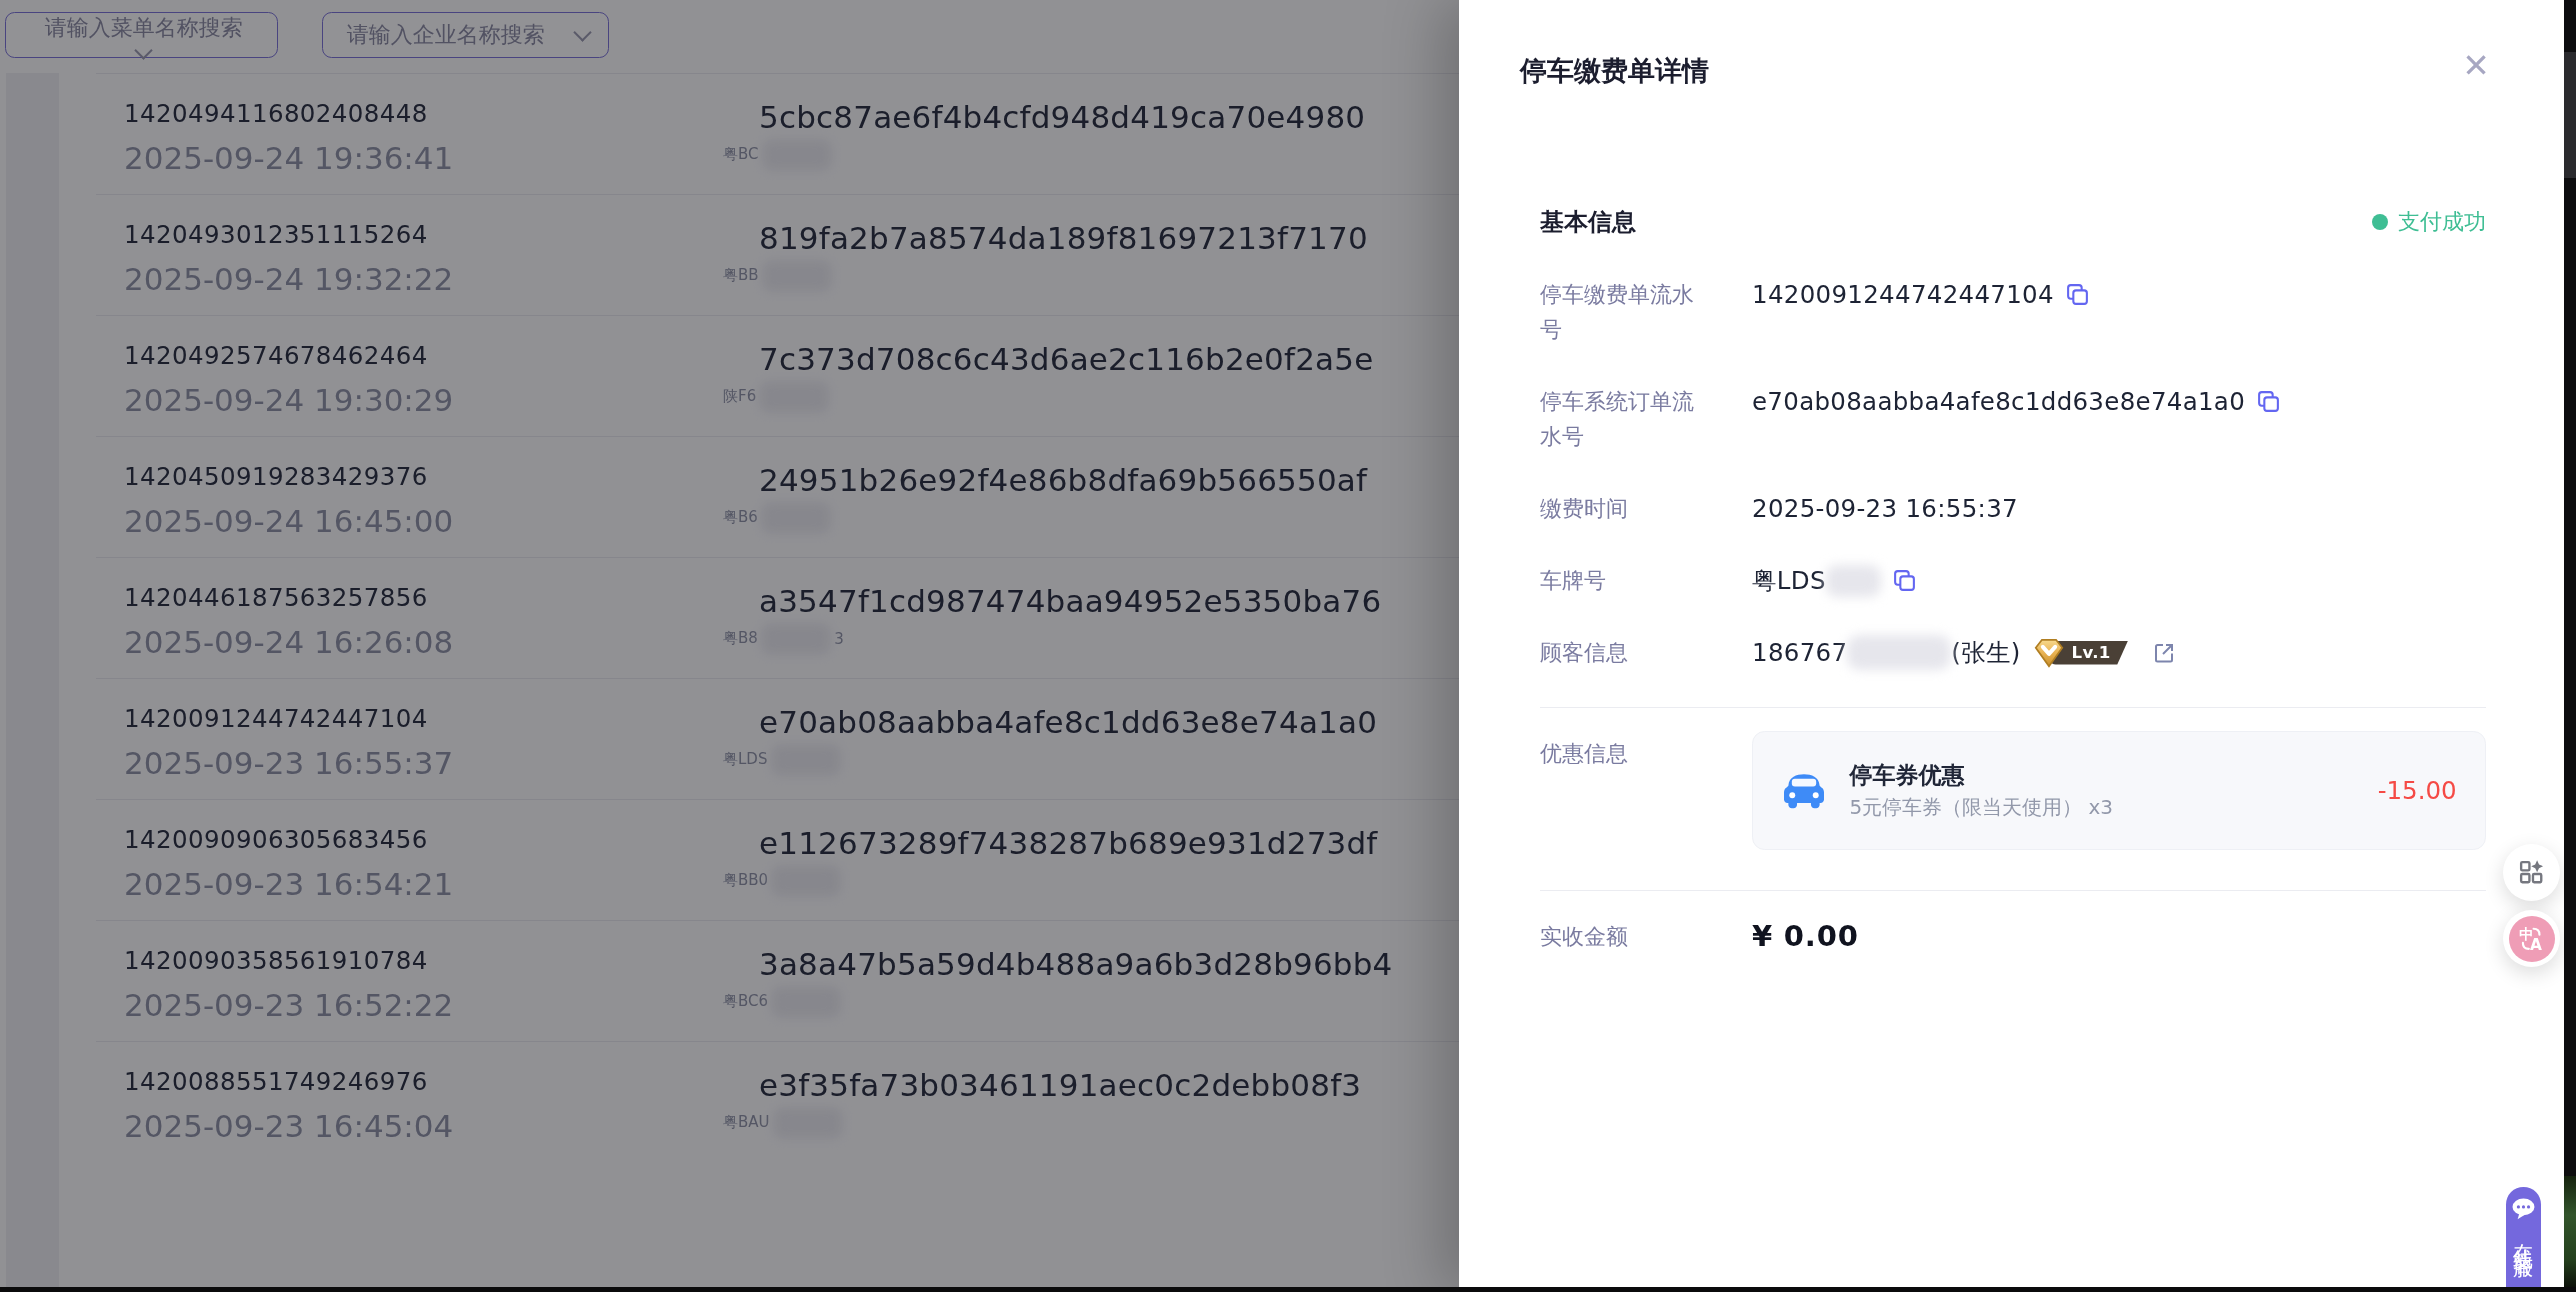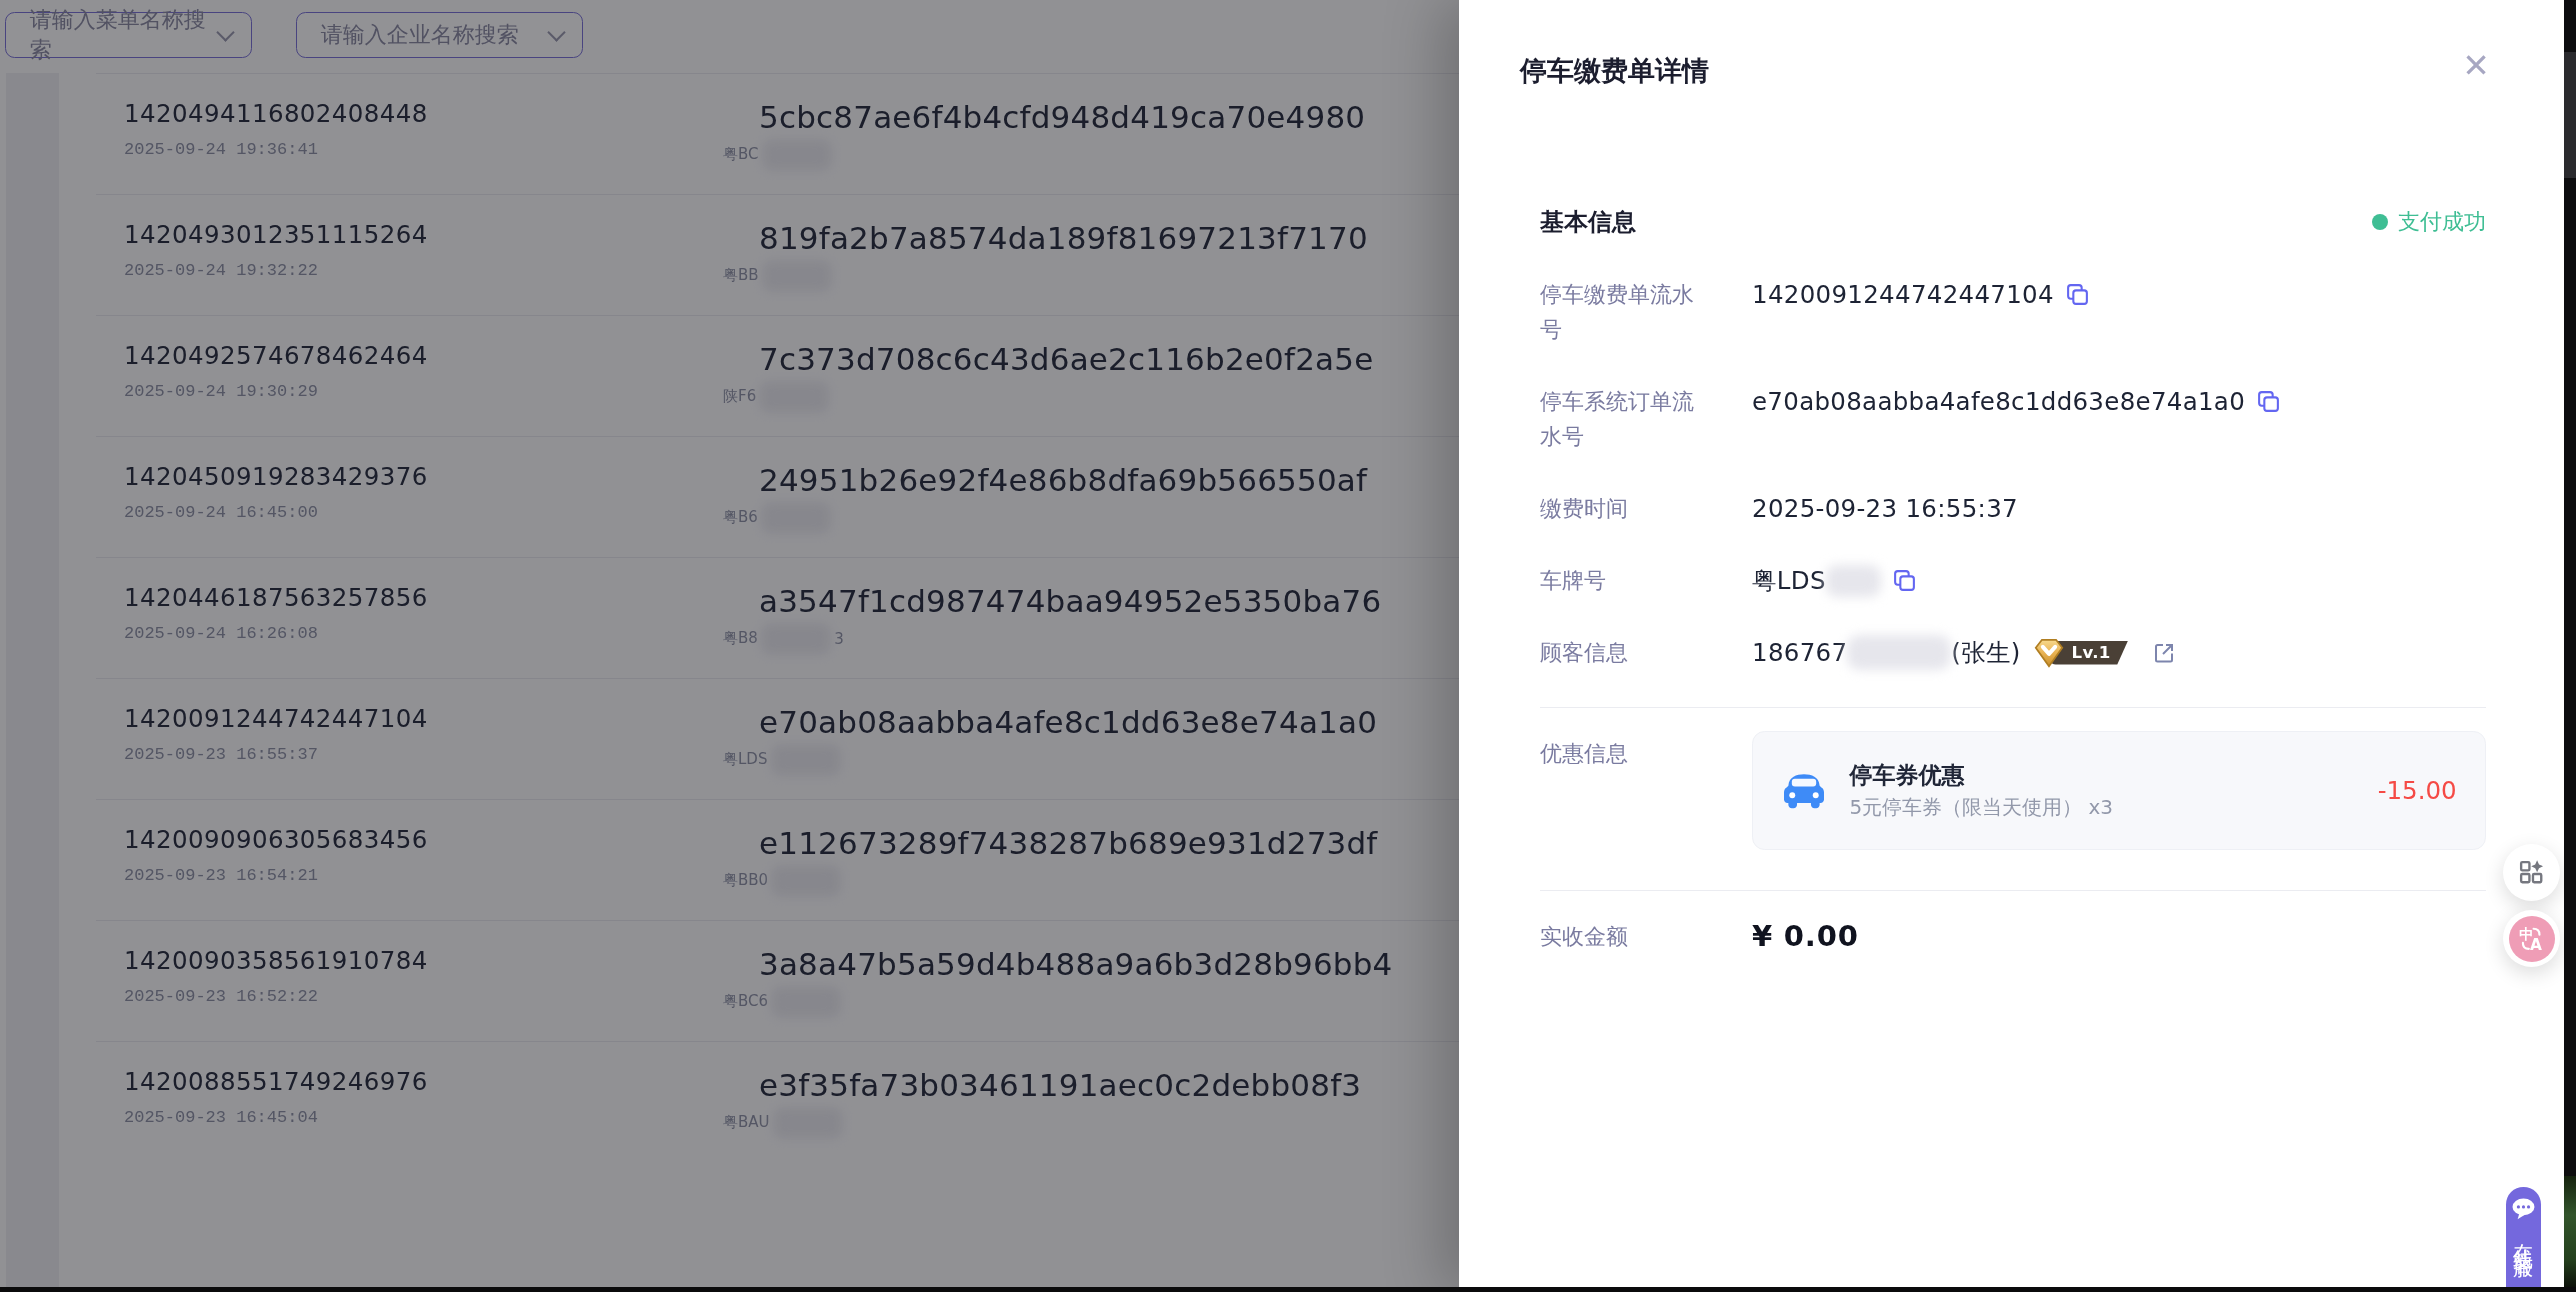--- a/index.html
+++ b/index.html
@@ -3,28 +3,28 @@
 <meta charset="utf-8">
 <style>
   html,body{margin:0;padding:0;}
   body{width:2576px;height:1293px;overflow:hidden;font-family:"DejaVu Sans","Liberation Sans",sans-serif;background:#fff;}
   .screen{position:relative;width:2576px;height:1293px;overflow:hidden;background:#fdfdfe;}
 
   
   .page{position:absolute;inset:0;background:#fdfdfe;}
   .filters{position:absolute;top:12px;left:4.7px;display:flex;gap:44px;}
   .select{height:46px;border:1.6px solid #7b72d9;border-radius:9.5px;background:#fff;display:flex;align-items:center;justify-content:space-between;padding:0 19px 0 24px;box-sizing:border-box;color:#8a8aa3;font-size:22px;cursor:pointer;}
-  .select.s1{width:247px;}
+  .select.s1{width:273px;flex-direction:column;}
   .select.s2{width:287px;text-align:right;}
   .chev{width:11px;height:11px;border-right:2.4px solid #9a9ab0;border-bottom:2.4px solid #9a9ab0;transform:rotate(45deg);margin-top:-4.7px;flex-shrink:0;}
   .side-strip{position:absolute;left:6.3px;top:73px;bottom:6.3px;width:53px;background:#eeeef2;}
   .tbl{position:absolute;left:96px;top:73px;right:0;}
   .trow{position:relative;height:120px;border-top:1.6px solid #e9e9ee;cursor:pointer;}
   .oid{position:absolute;left:28px;top:25px;font-size:24.5px;color:#272d3f;letter-spacing:0.4px;}
-  .ots{position:absolute;left:28px;top:66px;font-size:17px;color:#8e92a6;font-family:Liberation Mono, monospace;}
+  .ots{position:absolute;left:28px;top:66px;font-size:31px;color:#8e92a6;}
   .hash{position:absolute;left:627px;top:25px;font-size:31px;color:#272d3f;letter-spacing:0.2px;margin-left:36px;}
   .plate{position:absolute;left:627px;top:63px;font-size:15px;color:#8e92a6;display:flex;align-items:center;height:35px;}
   .blob{display:inline-block;width:70px;height:32px;border-radius:11px;background:#ececf1;filter:blur(4.7px);margin:0 3.2px;}
 
   
   .overlay{position:absolute;inset:0;background:rgba(14,14,19,0.45);z-index:10;}
 
   
   .drawer{position:absolute;left:1459px;top:0;width:1105px;height:1293px;background:#fff;box-shadow:-20.5px 0 55px rgba(0,0,0,.22);z-index:20;box-sizing:border-box;padding:54px 78px 0 81px;}
   .d-title{font-size:27px;font-weight:600;color:#1b1d2e;line-height:33px;margin-left:-20px;}

